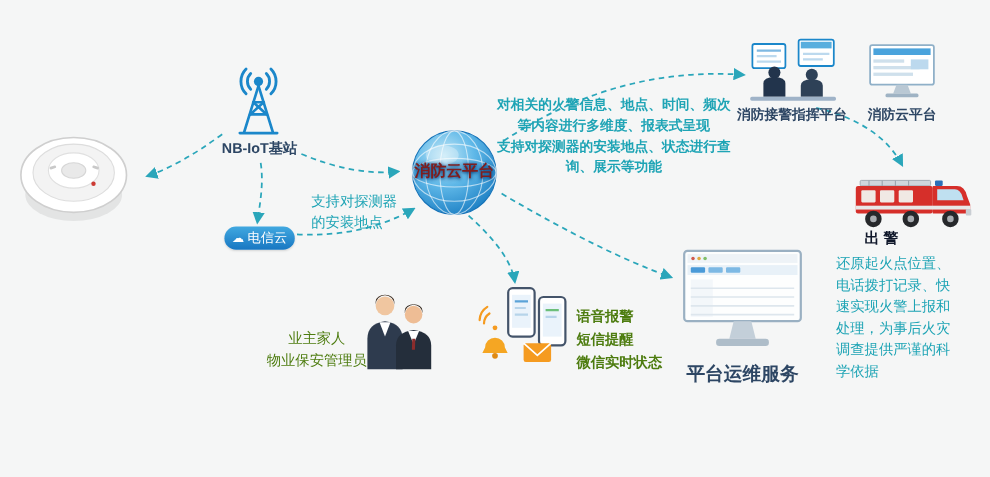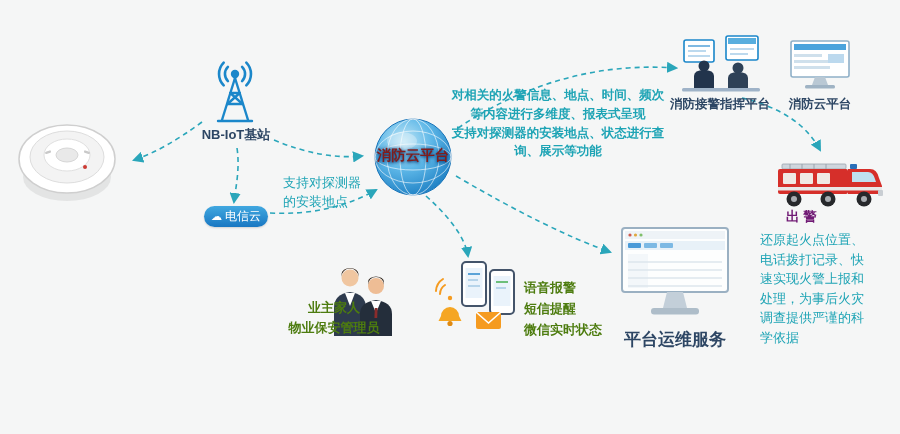--- a/index.html
+++ b/index.html
@@ -22,26 +22,26 @@
   #fast-text{left:283px;top:174px;width:82px;font-size:13px;line-height:1.45;}
   #globe{left:366px;top:116px;width:94px;height:82px;}
   #globe-label{left:366px;top:146px;width:94px;text-align:center;font-size:14.5px;font-weight:bold;
     color:#7f1d1d;text-shadow:0 1px 3px rgba(10,70,130,.95),0 0 4px rgba(10,70,130,.7);}
   #features-text{left:450px;top:86px;width:216px;font-size:12.5px;line-height:1.5;text-align:center;font-weight:bold;}
   #command-icon{left:680px;top:32px;width:82px;height:62px;}
   #command-label{left:664px;top:96px;width:112px;}
   #monitor-icon{left:788px;top:38px;width:64px;height:56px;}
   #monitor-label{left:774px;top:96px;width:92px;}
   #truck{left:776px;top:155px;width:108px;height:58px;}
-  #dispatch-label{left:786px;top:208px;width:64px;font-size:13.5px;font-weight:bold;color:#701a75;}
+  #dispatch-label{left:786px;top:208px;width:64px;font-size:13.5px;font-weight:bold;color:#0f172a;}
   #investigation-text{left:760px;top:230px;width:108px;font-size:13px;line-height:1.5;}
   #ops-icon{left:616px;top:226px;width:118px;height:98px;}
   #ops-label{left:608px;top:328px;width:134px;font-size:17px;}
   #people-icon{left:326px;top:264px;width:74px;height:72px;}
-  #people-label{left:236px;top:298px;width:104px;font-size:13px;font-weight:700;line-height:1.55;text-align:center;margin-left:46px;}
+  #people-label{left:236px;top:298px;width:104px;font-size:13px;font-weight:400;line-height:1.55;text-align:center;}
   #alerts-icon{left:434px;top:260px;width:84px;height:74px;}
   #alerts-text{left:524px;top:278px;width:100px;font-size:13px;font-weight:600;line-height:1.6;}
   #main-title{left:0;top:382px;width:900px;text-align:center;font-size:15px;font-weight:bold;color:#17396d;}
 </style>
 </head>
 <body>
 
 <div id="canvas">
 
   <svg id="connectors">

